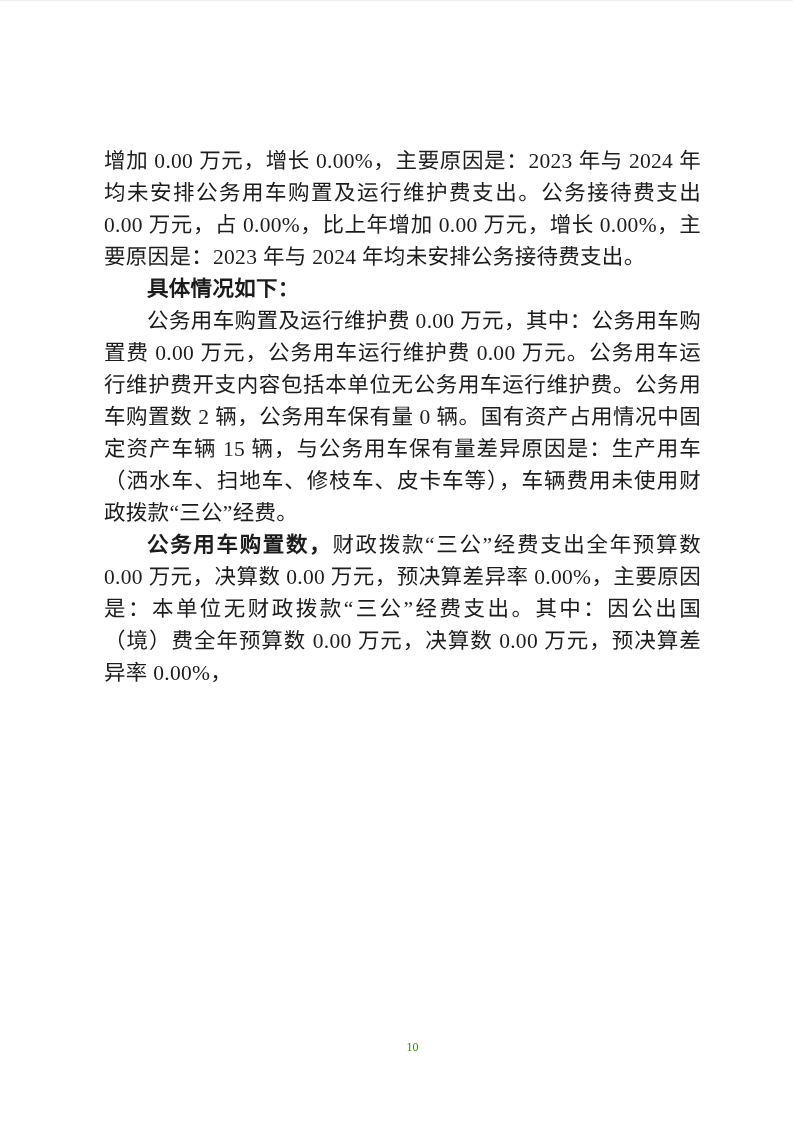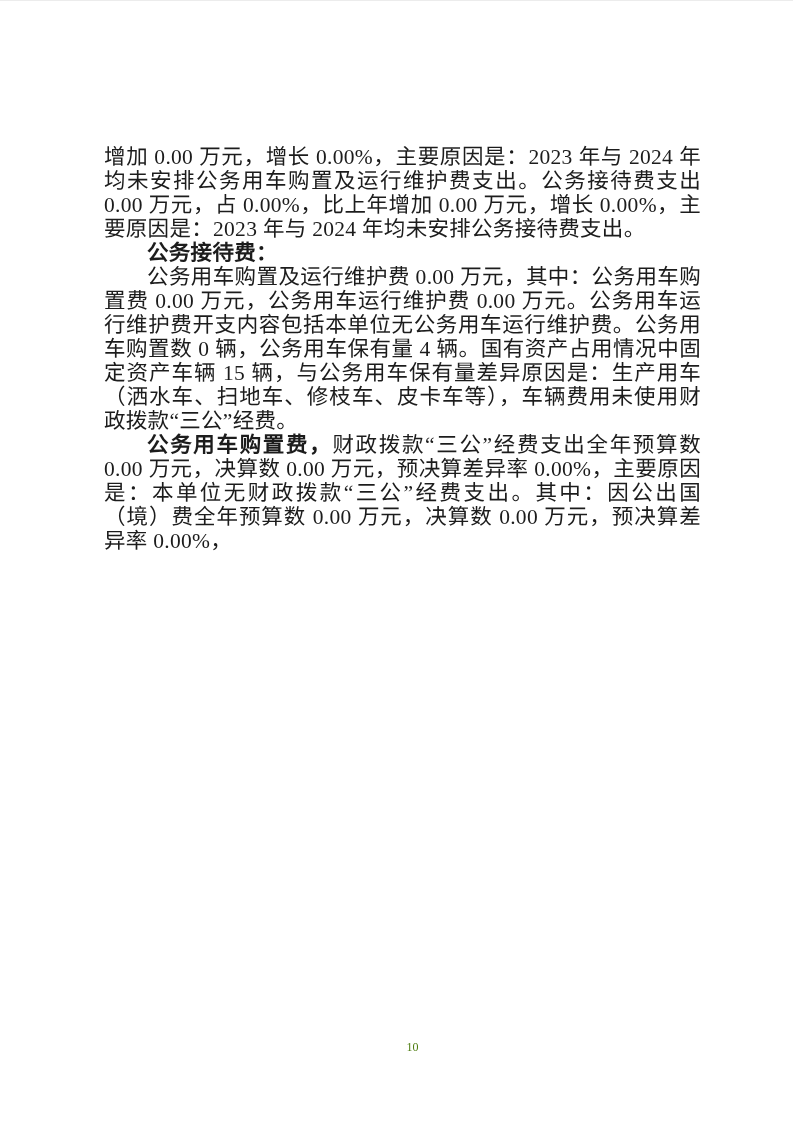--- a/index.html
+++ b/index.html
@@ -17,21 +17,21 @@
     font-family: "Liberation Serif", "DejaVu Serif", serif;
     color: #1c1c1c;
     box-sizing: border-box;
   }
   .content {
     position: absolute;
     left: 104px;
     top: 144px;
     width: 597px;
     font-size: 21.5px;
-    line-height: 24px;
+    line-height: 32px;
     text-align: justify;
     text-justify: inter-ideograph;
     letter-spacing: 0.3px;
   }
   .para {
     margin: 0;
     padding: 0;
     text-indent: 2em;
   }
   .para.no-indent {
@@ -57,29 +57,29 @@
 <body>
 
 <div class="page">
   <div class="content">
 
     <p class="para no-indent">
       <span>增加 0.00 万元，增长 0.00%，主要原因是：2023 年与 2024 年均未安排公务用车购置及运行维护费支出。公务接待费支出 0.00 万元，占 0.00%，比上年增加 0.00 万元，增长 0.00%，主要原因是：2023 年与 2024 年均未安排公务接待费支出。</span>
     </p>
 
     <p class="para">
-      <span class="bold">公务接待费：</span>
+      <span class="bold">具体情况如下：</span>
     </p>
 
 
     <p class="para">
-      <span>公务用车购置及运行维护费 0.00 万元，其中：公务用车购置费 0.00 万元，公务用车运行维护费 0.00 万元。公务用车运行维护费开支内容包括本单位无公务用车运行维护费。公务用车购置数 0 辆，公务用车保有量 4 辆。国有资产占用情况中固定资产车辆 15 辆，与公务用车保有量差异原因是：生产用车（洒水车、扫地车、修枝车、皮卡车等），车辆费用未使用财政拨款“三公”经费。</span>
+      <span>公务用车购置及运行维护费 0.00 万元，其中：公务用车购置费 0.00 万元，公务用车运行维护费 0.00 万元。公务用车运行维护费开支内容包括本单位无公务用车运行维护费。公务用车购置数 2 辆，公务用车保有量 0 辆。国有资产占用情况中固定资产车辆 15 辆，与公务用车保有量差异原因是：生产用车（洒水车、扫地车、修枝车、皮卡车等），车辆费用未使用财政拨款“三公”经费。</span>
     </p>
 
 
     <p class="para">
-      <span class="bold">公务用车购置费，</span><span>财政拨款“三公”经费支出全年预算数 0.00 万元，决算数 0.00 万元，预决算差异率 0.00%，主要原因是：本单位无财政拨款“三公”经费支出。其中：因公出国（境）费全年预算数 0.00 万元，决算数 0.00 万元，预决算差异率 0.00%，</span>
+      <span class="bold">公务用车购置数，</span><span>财政拨款“三公”经费支出全年预算数 0.00 万元，决算数 0.00 万元，预决算差异率 0.00%，主要原因是：本单位无财政拨款“三公”经费支出。其中：因公出国（境）费全年预算数 0.00 万元，决算数 0.00 万元，预决算差异率 0.00%，</span>
     </p>
 
   </div>
 
   <div class="page-number">10</div>
 </div>
 
 </body></html>

